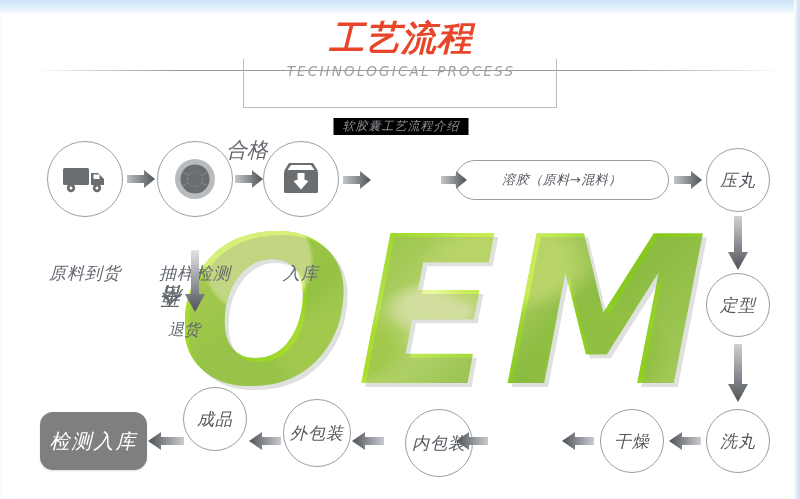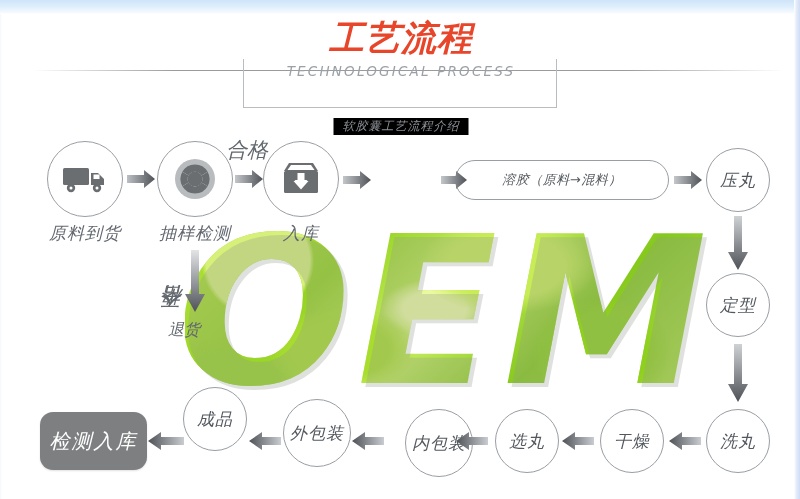--- a/index.html
+++ b/index.html
@@ -91,20 +91,21 @@
     position:absolute;background:#7d7f81;border-radius:13px;
     display:flex;align-items:center;justify-content:center;
     box-shadow:0 1px 2px rgba(0,0,0,.12);
   }
   .darkbox .ctext{font-size:20px;color:#ffffff;letter-spacing:2px;white-space:nowrap;}
 
   .nodelabel{
     position:absolute;text-align:center;font-size:17px;color:#636870;
     letter-spacing:1px;white-space:nowrap;
     font-family:"DejaVu Sans","Liberation Sans",sans-serif;
+    margin-top:40px;
   }
   .edgelabel{
     position:absolute;font-size:21px;color:#63686e;white-space:nowrap;
     font-family:"DejaVu Sans","Liberation Sans",sans-serif;
   }
   .edgelabel.vert{
     writing-mode:vertical-rl;transform:rotate(180deg);letter-spacing:1px;
   }
 
   
@@ -192,23 +193,20 @@
   </div>
 
   <div class="circle" style="left:706px;top:409px;width:64px;height:64px;">
     <span class="ctext">洗丸</span>
   </div>
 
   <div class="circle" style="left:600px;top:409px;width:64px;height:64px;">
     <span class="ctext">干燥</span>
   </div>
 
-  <div class="circle" style="left:495px;top:409px;width:64px;height:64px;">
-    <span class="ctext">选丸</span>
-  </div>
 
   <div class="circle" style="left:386px;top:409px;width:68px;height:68px;margin-left:19px;">
     <span class="ctext">内包装</span>
   </div>
 
   <div class="circle" style="left:283px;top:399px;width:68px;height:68px;">
     <span class="ctext">外包装</span>
   </div>
 
   <div class="circle" style="left:183px;top:387px;width:64px;height:64px;">

